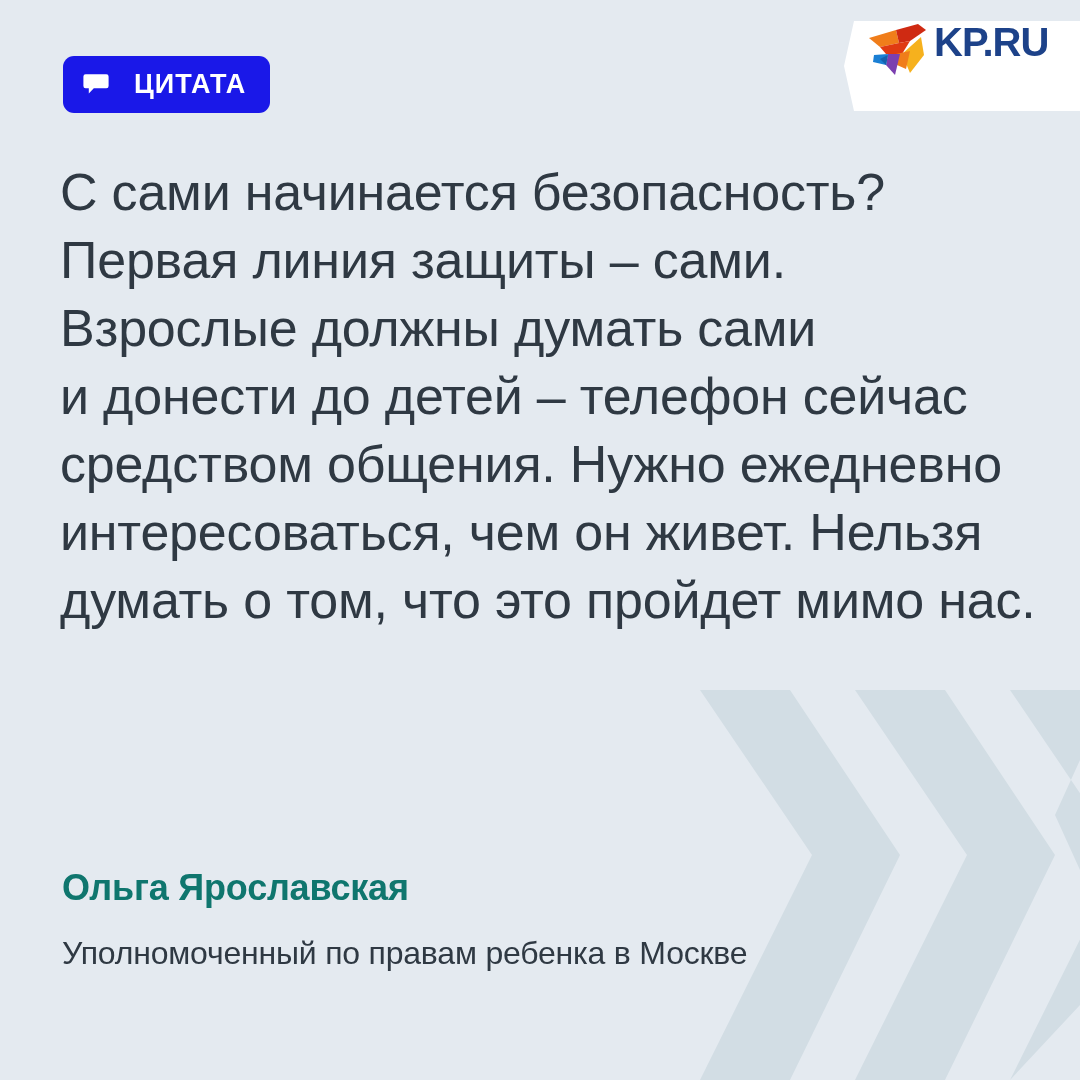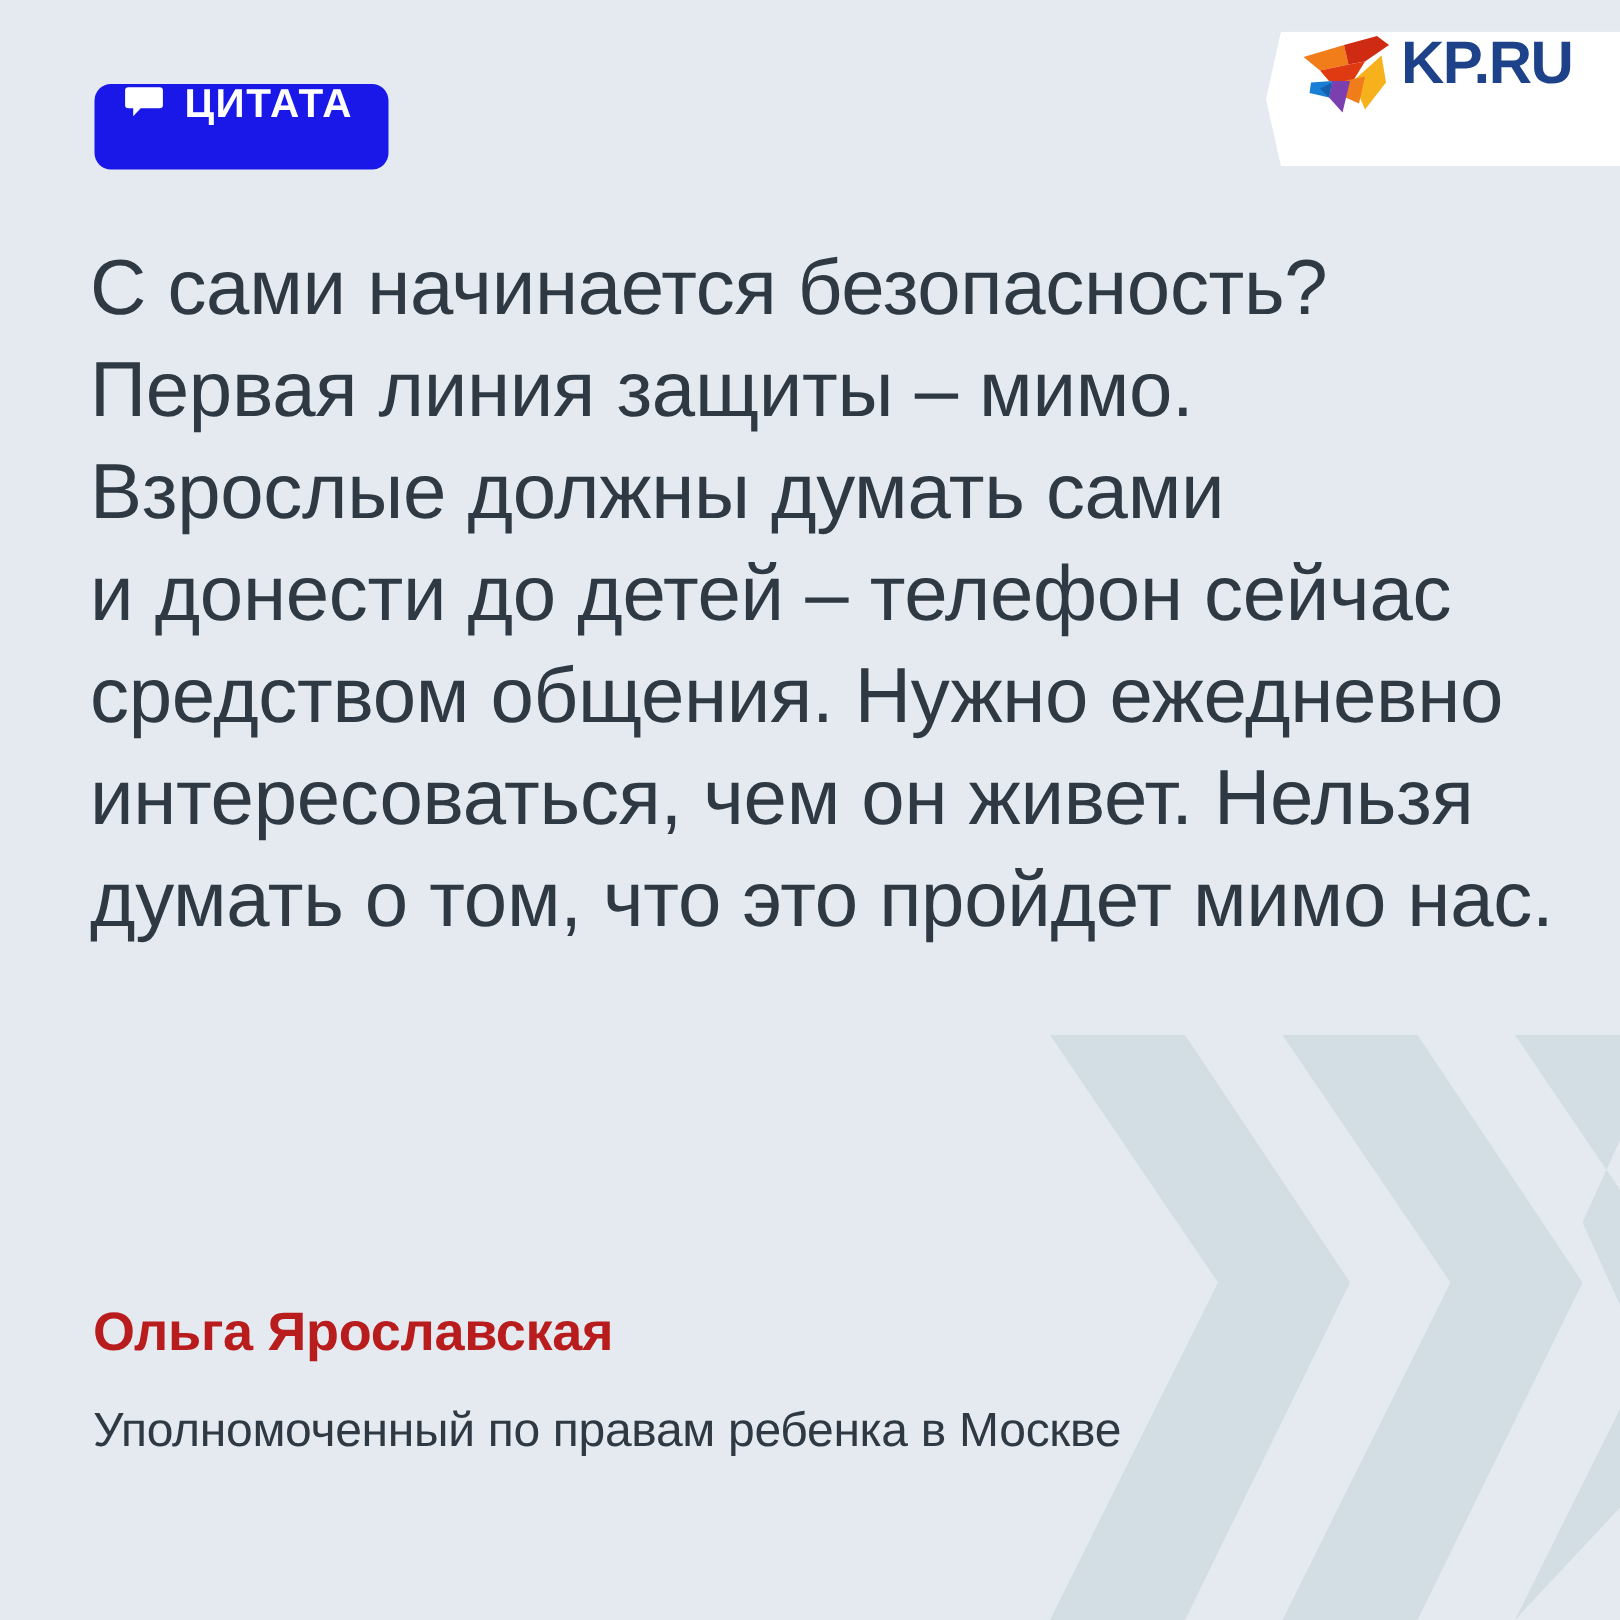--- a/index.html
+++ b/index.html
@@ -32,21 +32,22 @@
 
   
   #quote-badge {
     position: absolute;
     left: 63px;
     top: 56px;
     height: 57px;
     box-sizing: border-box;
     padding: 0 24px 0 20px;
     display: flex;
-    gap: 14px;
+    align-items: center;
+    gap: 25px;
     background: #1a18e8;
     border-radius: 11px;
     z-index: 3;
   }
   #quote-badge .bubble {
     display: block;
     width: 26px;
     height: 26px;
     position: relative;
     top: -1px;
@@ -117,21 +118,21 @@
     position: absolute;
     left: 62px;
     top: 866px;
     z-index: 2;
   }
   #attribution .author-name {
     font-family: "Liberation Sans", sans-serif;
     font-weight: bold;
     font-size: 36px;
     line-height: 44px;
-    color: #b91c1c;
+    color: #0f766e;
     letter-spacing: -0.2px;
     white-space: nowrap;
   }
   #attribution .author-role {
     margin-top: 24px;
     font-family: "Liberation Sans", sans-serif;
     font-weight: normal;
     font-size: 32px;
     line-height: 38px;
     color: #2f3943;
@@ -176,21 +177,21 @@
 
       <path fill="#1a7fd4" d="M8 34 L22 33 L20 44 L7 41 Z"></path>
 
       <path fill="#1560ad" d="M14 38 L22 34 L20 44 Z"></path>
     </svg>
     <span class="wordmark">KP.RU</span>
   </div>
 
   <div id="quote-body">
     <div class="qline">С сами начинается безопасность?</div>
-    <div class="qline">Первая линия защиты – мимо.</div>
+    <div class="qline">Первая линия защиты – сами.</div>
     <div class="qline">Взрослые должны думать сами</div>
     <div class="qline">и донести до детей – телефон сейчас</div>
     <div class="qline">средством общения. Нужно ежедневно</div>
     <div class="qline">интересоваться, чем он живет. Нельзя</div>
     <div class="qline">думать о том, что это пройдет мимо нас.</div>
   </div>
 
   <div id="attribution">
     <div class="author-name">Ольга Ярославская</div>
     <div class="author-role">Уполномоченный по правам ребенка в Москве</div>

